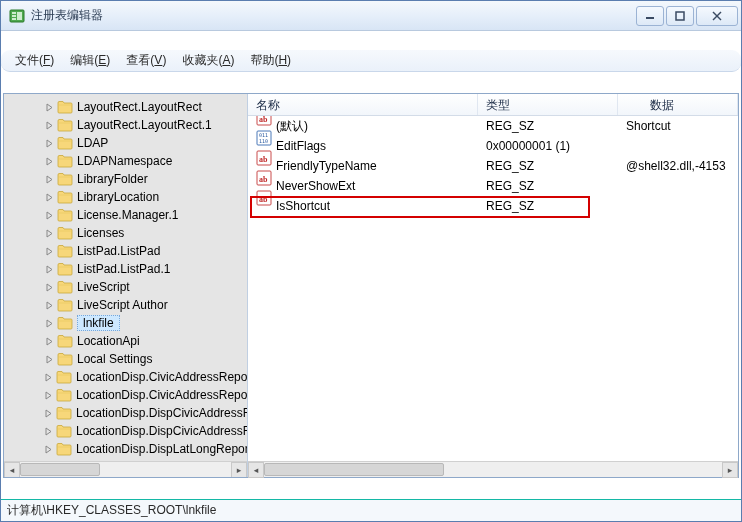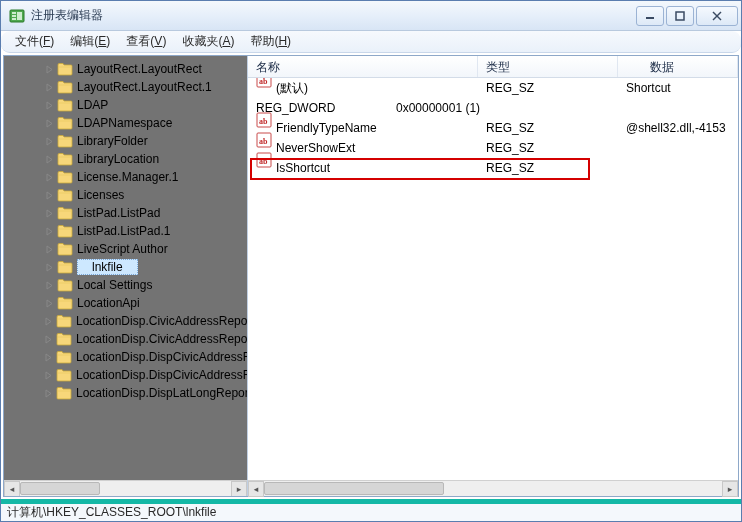--- a/index.html
+++ b/index.html
@@ -8,21 +8,21 @@
     font-family: "Microsoft YaHei", "Segoe UI", Tahoma, sans-serif;
     font-size: 12px;
     background: #fff;
     width: 742px; height: 522px;
     overflow: hidden;
   }
   .window {
     width: 742px; height: 522px;
     border: 1px solid #5a7daf;
     background: #fff;
-    display: flex; flex-direction: column;
+    display: flex; flex-direction: column; gap: 19px;
   }
   .titlebar {
     height: 30px;
     background: linear-gradient(to bottom, #f4f8fc 0%, #e6effa 50%, #d8e5f5 100%);
     display: flex; align-items: center;
     border-bottom: 1px solid #b8c9de;
   }
   .titlebar .app-icon {
     width: 16px; height: 16px; margin: 0 6px 0 8px;
   }
@@ -59,21 +59,21 @@
     margin: 2px;
     min-height: 0;
     background: #fff;
   }
   .tree-pane {
     width: 244px;
     border-right: 1px solid #c0cfe2;
     overflow-x: hidden;
     overflow-y: hidden;
     position: relative;
-    background: #737373;
+    background: #e5e5e5;
   }
   .tree {
     padding: 4px 0 4px 0;
   }
   .tree-row {
     display: flex; align-items: center;
     height: 18px;
     white-space: nowrap;
     padding-left: 40px;
   }
@@ -87,21 +87,21 @@
     width: 16px; height: 14px;
     margin-right: 4px;
     flex-shrink: 0;
   }
   .tree-row .label {
     color: #000;
   }
   .tree-row.selected .label {
     background: #cde8ff;
     border: 1px dotted #7aa7d8;
-    padding: 0 14px;
+    padding: 0 5px;
   }
   .tree-hscroll {
     position: absolute; bottom: 0; left: 0; right: 0; height: 16px;
     background: #f0f0f0;
     border-top: 1px solid #d0d0d0;
     display: flex;
   }
   .hscroll-btn {
     width: 16px; height: 16px; background: #e6e6e6;
     border: 1px solid #c8c8c8;
@@ -155,21 +155,21 @@
     pointer-events: none;
   }
   .list-hscroll {
     height: 16px;
     background: #f0f0f0;
     border-top: 1px solid #d0d0d0;
     display: flex;
   }
   .statusbar {
     height: 22px;
-    border-top: 5px solid #14b8a6;
+    border-top: 1px solid #14b8a6;
     display: flex; align-items: center;
     padding: 0 6px;
     background: #f4f8fc;
     font-size: 12px;
     color: #2a2a2a;
   }
   svg { display: block; }
 </style>
 </head>
 <body>
@@ -364,20 +364,34 @@
               <svg width="9" height="9" viewBox="0 0 9 9">
                 <path d="M2 1 L7 4.5 L2 8 Z" fill="none" stroke="#888" stroke-width="1"></path>
               </svg>
             </span>
             <span class="folder">
               <svg width="16" height="14" viewBox="0 0 16 14">
                 <path d="M1 3 L1 12 Q1 13 2 13 L14 13 Q15 13 15 12 L15 4 Q15 3 14 3 L7 3 L6 1.5 L2 1.5 Q1 1.5 1 3 Z" fill="#f7d77a" stroke="#c9a83a" stroke-width="0.8"></path>
                 <path d="M1.5 5 L15 5" stroke="#e8c860" stroke-width="0.6"></path>
               </svg>
             </span>
+            <span class="label">LiveScript</span>
+          </div>
+          <div class="tree-row">
+            <span class="twisty">
+              <svg width="9" height="9" viewBox="0 0 9 9">
+                <path d="M2 1 L7 4.5 L2 8 Z" fill="none" stroke="#888" stroke-width="1"></path>
+              </svg>
+            </span>
+            <span class="folder">
+              <svg width="16" height="14" viewBox="0 0 16 14">
+                <path d="M1 3 L1 12 Q1 13 2 13 L14 13 Q15 13 15 12 L15 4 Q15 3 14 3 L7 3 L6 1.5 L2 1.5 Q1 1.5 1 3 Z" fill="#f7d77a" stroke="#c9a83a" stroke-width="0.8"></path>
+                <path d="M1.5 5 L15 5" stroke="#e8c860" stroke-width="0.6"></path>
+              </svg>
+            </span>
             <span class="label">LiveScript Author</span>
           </div>
           <div class="tree-row selected">
             <span class="twisty">
               <svg width="9" height="9" viewBox="0 0 9 9">
                 <path d="M2 1 L7 4.5 L2 8 Z" fill="none" stroke="#888" stroke-width="1"></path>
               </svg>
             </span>
             <span class="folder">
               <svg width="16" height="14" viewBox="0 0 16 14">
@@ -392,35 +406,35 @@
               <svg width="9" height="9" viewBox="0 0 9 9">
                 <path d="M2 1 L7 4.5 L2 8 Z" fill="none" stroke="#888" stroke-width="1"></path>
               </svg>
             </span>
             <span class="folder">
               <svg width="16" height="14" viewBox="0 0 16 14">
                 <path d="M1 3 L1 12 Q1 13 2 13 L14 13 Q15 13 15 12 L15 4 Q15 3 14 3 L7 3 L6 1.5 L2 1.5 Q1 1.5 1 3 Z" fill="#f7d77a" stroke="#c9a83a" stroke-width="0.8"></path>
                 <path d="M1.5 5 L15 5" stroke="#e8c860" stroke-width="0.6"></path>
               </svg>
             </span>
+            <span class="label">LocationApi</span>
+          </div>
+          <div class="tree-row">
+            <span class="twisty">
+              <svg width="9" height="9" viewBox="0 0 9 9">
+                <path d="M2 1 L7 4.5 L2 8 Z" fill="none" stroke="#888" stroke-width="1"></path>
+              </svg>
+            </span>
+            <span class="folder">
+              <svg width="16" height="14" viewBox="0 0 16 14">
+                <path d="M1 3 L1 12 Q1 13 2 13 L14 13 Q15 13 15 12 L15 4 Q15 3 14 3 L7 3 L6 1.5 L2 1.5 Q1 1.5 1 3 Z" fill="#f7d77a" stroke="#c9a83a" stroke-width="0.8"></path>
+                <path d="M1.5 5 L15 5" stroke="#e8c860" stroke-width="0.6"></path>
+              </svg>
+            </span>
             <span class="label">Local Settings</span>
-          </div>
-          <div class="tree-row">
-            <span class="twisty">
-              <svg width="9" height="9" viewBox="0 0 9 9">
-                <path d="M2 1 L7 4.5 L2 8 Z" fill="none" stroke="#888" stroke-width="1"></path>
-              </svg>
-            </span>
-            <span class="folder">
-              <svg width="16" height="14" viewBox="0 0 16 14">
-                <path d="M1 3 L1 12 Q1 13 2 13 L14 13 Q15 13 15 12 L15 4 Q15 3 14 3 L7 3 L6 1.5 L2 1.5 Q1 1.5 1 3 Z" fill="#f7d77a" stroke="#c9a83a" stroke-width="0.8"></path>
-                <path d="M1.5 5 L15 5" stroke="#e8c860" stroke-width="0.6"></path>
-              </svg>
-            </span>
-            <span class="label">LocationApi</span>
           </div>
           <div class="tree-row">
             <span class="twisty">
               <svg width="9" height="9" viewBox="0 0 9 9">
                 <path d="M2 1 L7 4.5 L2 8 Z" fill="none" stroke="#888" stroke-width="1"></path>
               </svg>
             </span>
             <span class="folder">
               <svg width="16" height="14" viewBox="0 0 16 14">
                 <path d="M1 3 L1 12 Q1 13 2 13 L14 13 Q15 13 15 12 L15 4 Q15 3 14 3 L7 3 L6 1.5 L2 1.5 Q1 1.5 1 3 Z" fill="#f7d77a" stroke="#c9a83a" stroke-width="0.8"></path>
@@ -510,21 +524,30 @@
                   <rect x="1" y="1" width="14" height="14" fill="#fff" stroke="#c94a4a" rx="1"></rect>
                   <text x="3" y="12" font-size="8" fill="#c02a2a" font-family="serif" font-weight="bold">ab</text>
                 </svg>
               </span>
               <span>(默认)</span>
             </div>
             <div class="cell type">REG_SZ</div>
             <div class="cell data">Shortcut</div>
           </div>
           <div class="list-row">
-            <div class="cell type">REG_DWORD</div>
+            <div class="cell name">
+              <span class="value-icon">
+                <svg width="16" height="16" viewBox="0 0 16 16">
+                  <rect x="1" y="1" width="14" height="14" fill="#fff" stroke="#4a78b8" rx="1"></rect>
+                  <text x="3" y="7" font-size="5" fill="#2a5aa0" font-family="monospace">011</text>
+                  <text x="3" y="13" font-size="5" fill="#2a5aa0" font-family="monospace">110</text>
+                </svg>
+              </span>
+              <span>EditFlags</span>
+            </div>
             <div class="cell data">0x00000001 (1)</div>
           </div>
           <div class="list-row">
             <div class="cell name">
               <span class="value-icon">
                 <svg width="16" height="16" viewBox="0 0 16 16">
                   <rect x="1" y="1" width="14" height="14" fill="#fff" stroke="#c94a4a" rx="1"></rect>
                   <text x="3" y="12" font-size="8" fill="#c02a2a" font-family="serif" font-weight="bold">ab</text>
                 </svg>
               </span>

